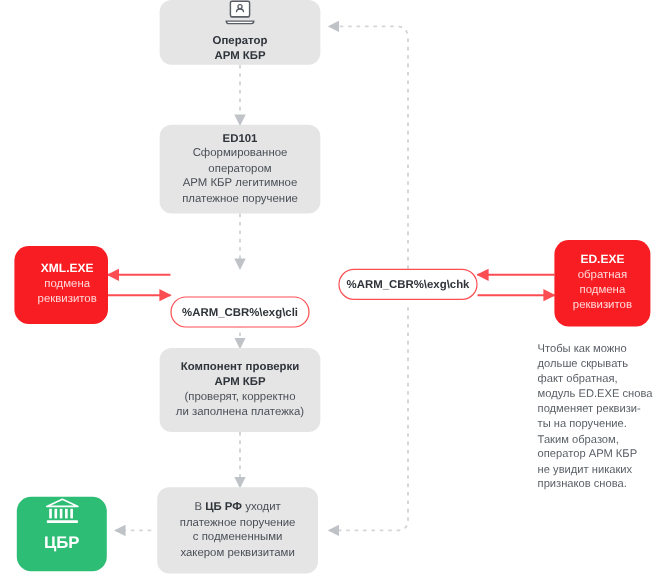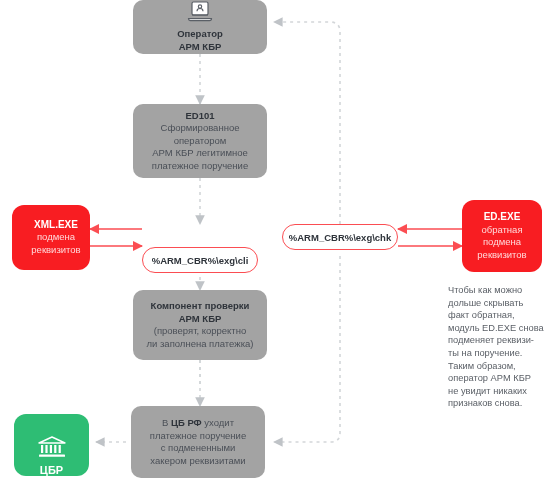--- a/index.html
+++ b/index.html
@@ -12,21 +12,21 @@
     overflow:hidden;
     position:relative;
   }
   #stage{position:absolute;left:0;top:0;width:554px;height:480px;}
   #svg-layer{position:absolute;left:0;top:0;width:554px;height:480px;}
 
   .node{position:absolute;box-sizing:border-box;}
 
   
   .card{
-    background:#a3a3a3;
+    background:#e5e5e5;
     border-radius:10px;
     display:flex;flex-direction:column;
     align-items:center;justify-content:center;
     text-align:center;
     font-size:9.5px;
     line-height:12.5px;
     color:#4a4f57;
     padding:6px 8px;
   }
   .card .t-bold{font-weight:bold;color:#2f343b;}
@@ -44,23 +44,23 @@
     line-height:12.5px;
     padding:4px 6px;
   }
   .redbox .t-bold{color:#ffffff;font-weight:bold;font-size:10px;}
 
   
   .greenbox{
     background:#2ebd74;
     border-radius:12px;
     display:flex;flex-direction:column;
-    align-items:center;justify-content:flex-end;
+    align-items:center;justify-content:flex-start;
     color:#ffffff;
-    font-size:11px;
+    font-size:14px;
     font-weight:bold;
   }
 
   
   .pill{
     background:#ffffff;
     border:1.6px solid #fb4d52;
     border-radius:999px;
     display:flex;align-items:center;justify-content:center;
     font-size:9.5px;font-weight:bold;

